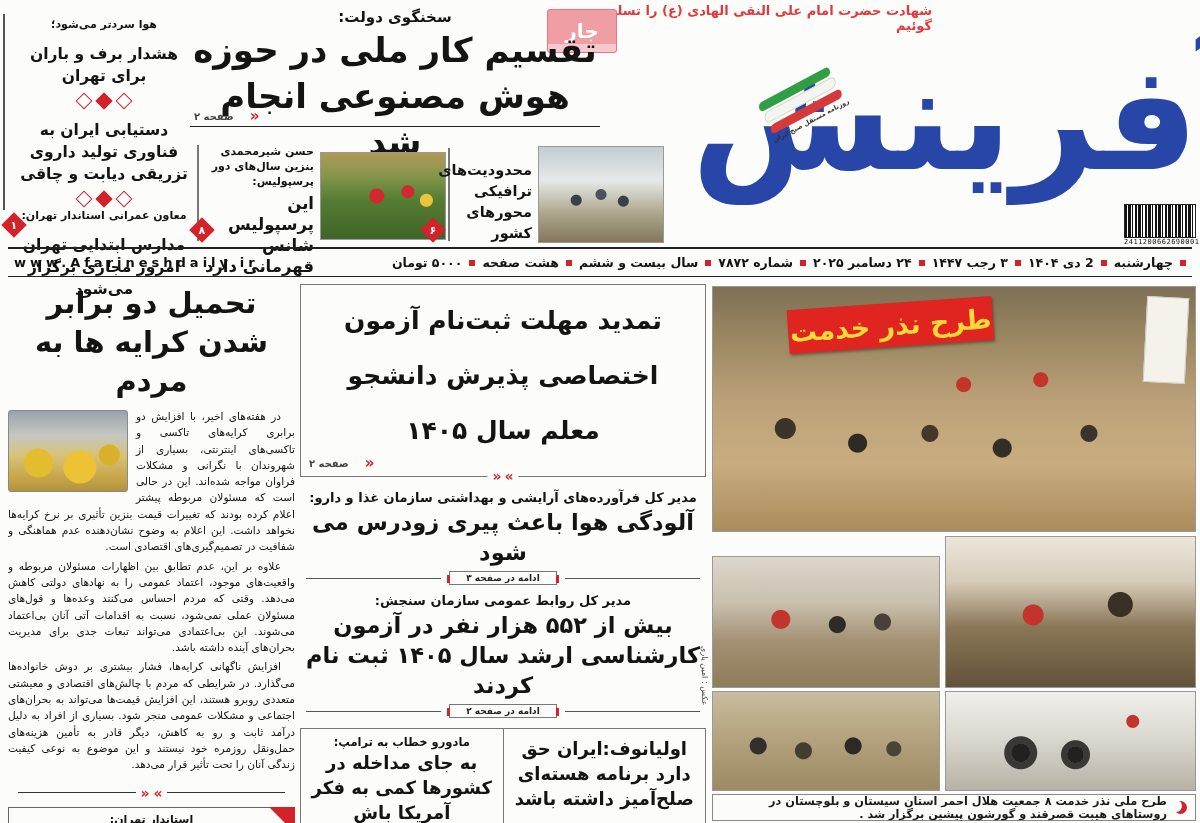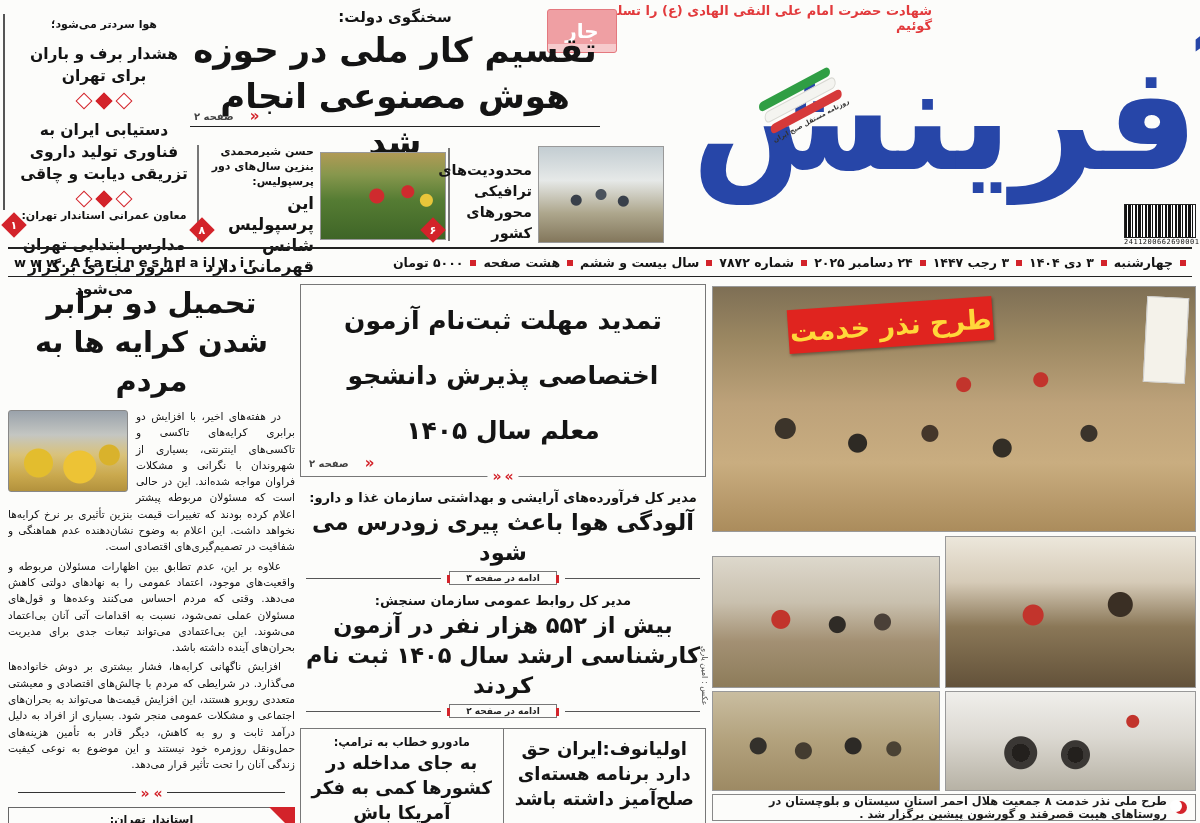--- a/index.html
+++ b/index.html
@@ -233,21 +233,21 @@
   <div class="traffic">
     <div class="tr-photo snowp"></div>
     <div class="tr-text">محدودیت‌های ترافیکی محورهای کشور</div>
   </div>
 
   <div class="datebar">
     <div class="dates">
       <span class="sq"></span>
       <span>چهارشنبه</span>
       <span class="sq"></span>
-      <span>۳ دی ۱۴۰۴</span>
+      <span>2 دی ۱۴۰۴</span>
       <span class="sq"></span>
       <span>۳ رجب ۱۴۴۷</span>
       <span class="sq"></span>
       <span>۲۴ دسامبر ۲۰۲۵</span>
       <span class="sq"></span>
       <span>شماره ۷۸۷۲</span>
       <span class="sq"></span>
       <span>سال بیست و ششم</span>
       <span class="sq"></span>
       <span>هشت صفحه</span>

